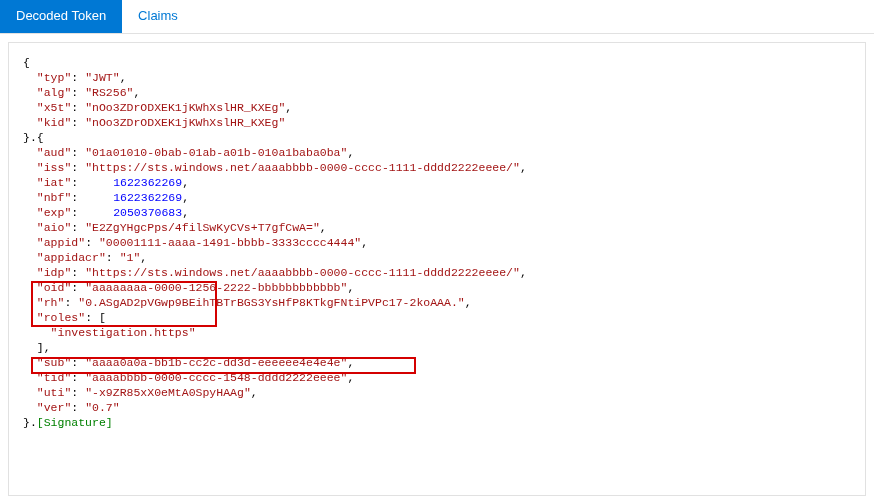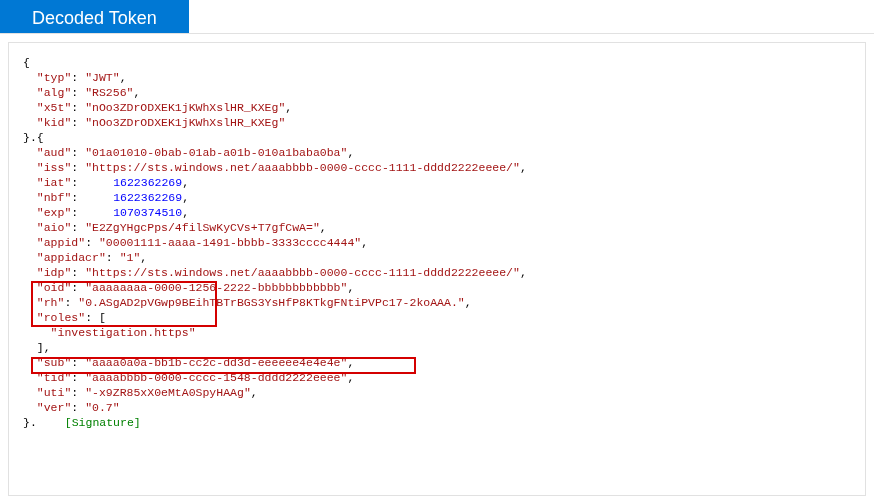--- a/index.html
+++ b/index.html
@@ -10,22 +10,22 @@
     height: 502px;
     overflow: hidden;
     position: relative;
   }
   .tabs {
     display: flex;
     border-bottom: 1px solid #e1e1e1;
     height: 34px;
   }
   .tab {
-    padding: 8px 32px;
-    font-size: 18px;
+    padding: 8px 16px;
+    font-size: 13px;
     cursor: pointer;
     user-select: none;
     color: #0078d4;
     background: #ffffff;
   }
   .tab.active {
     background: #0078d4;
     color: #ffffff;
   }
   .panel {
@@ -39,48 +39,49 @@
   pre.code {
     font-family: Consolas, "Courier New", monospace;
     font-size: 11.5px;
     line-height: 15px;
     white-space: pre;
     color: #333;
   }
   .p  { color: #a31515; }     
   .b  { color: #0000ff; margin-left: 28px; }     
   .k  { color: #000000; }     
-  .g  { color: #008000; margin-left: 28px; }
+  .g  { color: #008000; }
   .hl {
     position: absolute;
     border: 2px solid #d40000;
     pointer-events: none;
   }
   .hl1 { left: 22px; top: 238px; width: 186px; height: 46px; }
   .hl2 { left: 22px; top: 314px; width: 385px; height: 17px; }
 </style>
 </head>
 <body>
 
 <div class="tabs">
   <div class="tab active">Decoded Token</div>
+  <div class="tab">Claims</div>
 </div>
 
 <div class="panel">
 <pre class="code"><span class="k">{</span>
   <span class="p">"typ"</span><span class="k">: </span><span class="p">"<span>JWT</span>"</span><span class="k">,</span>
   <span class="p">"alg"</span><span class="k">: </span><span class="p">"<span>RS256</span>"</span><span class="k">,</span>
   <span class="p">"x5t"</span><span class="k">: </span><span class="p">"<span>nOo3ZDrODXEK1jKWhXslHR_KXEg</span>"</span><span class="k">,</span>
   <span class="p">"kid"</span><span class="k">: </span><span class="p">"<span>nOo3ZDrODXEK1jKWhXslHR_KXEg</span>"</span>
 <span class="k">}.{</span>
   <span class="p">"aud"</span><span class="k">: </span><span class="p">"<span>01a01010-0bab-01ab-a01b-010a1baba0ba</span>"</span><span class="k">,</span>
   <span class="p">"iss"</span><span class="k">: </span><span class="p">"<span>https://sts.windows.net/aaaabbbb-0000-cccc-1111-dddd2222eeee/</span>"</span><span class="k">,</span>
   <span class="p">"iat"</span><span class="k">: </span><span class="b"><span>1622362269</span></span><span class="k">,</span>
   <span class="p">"nbf"</span><span class="k">: </span><span class="b"><span>1622362269</span></span><span class="k">,</span>
-  <span class="p">"exp"</span><span class="k">: </span><span class="b"><span>1070374510</span></span><span class="k">,</span>
+  <span class="p">"exp"</span><span class="k">: </span><span class="b"><span>2050370683</span></span><span class="k">,</span>
   <span class="p">"aio"</span><span class="k">: </span><span class="p">"<span>E2ZgYHgcPps/4filSwKyCVs+T7gfCwA=</span>"</span><span class="k">,</span>
   <span class="p">"appid"</span><span class="k">: </span><span class="p">"<span>00001111-aaaa-1491-bbbb-3333cccc4444</span>"</span><span class="k">,</span>
   <span class="p">"appidacr"</span><span class="k">: </span><span class="p">"<span>1</span>"</span><span class="k">,</span>
   <span class="p">"idp"</span><span class="k">: </span><span class="p">"<span>https://sts.windows.net/aaaabbbb-0000-cccc-1111-dddd2222eeee/</span>"</span><span class="k">,</span>
   <span class="p">"oid"</span><span class="k">: </span><span class="p">"<span>aaaaaaaa-0000-1256-2222-bbbbbbbbbbbb</span>"</span><span class="k">,</span>
   <span class="p">"rh"</span><span class="k">: </span><span class="p">"<span>0.ASgAD2pVGwp9BEihTBTrBGS3YsHfP8KTkgFNtiPVPc17-2koAAA.</span>"</span><span class="k">,</span>
   <span class="p">"roles"</span><span class="k">: [</span>
     <span class="p">"<span>investigation.https</span>"</span>
   <span class="k">],</span>
   <span class="p">"sub"</span><span class="k">: </span><span class="p">"<span>aaaa0a0a-bb1b-cc2c-dd3d-eeeeee4e4e4e</span>"</span><span class="k">,</span>

